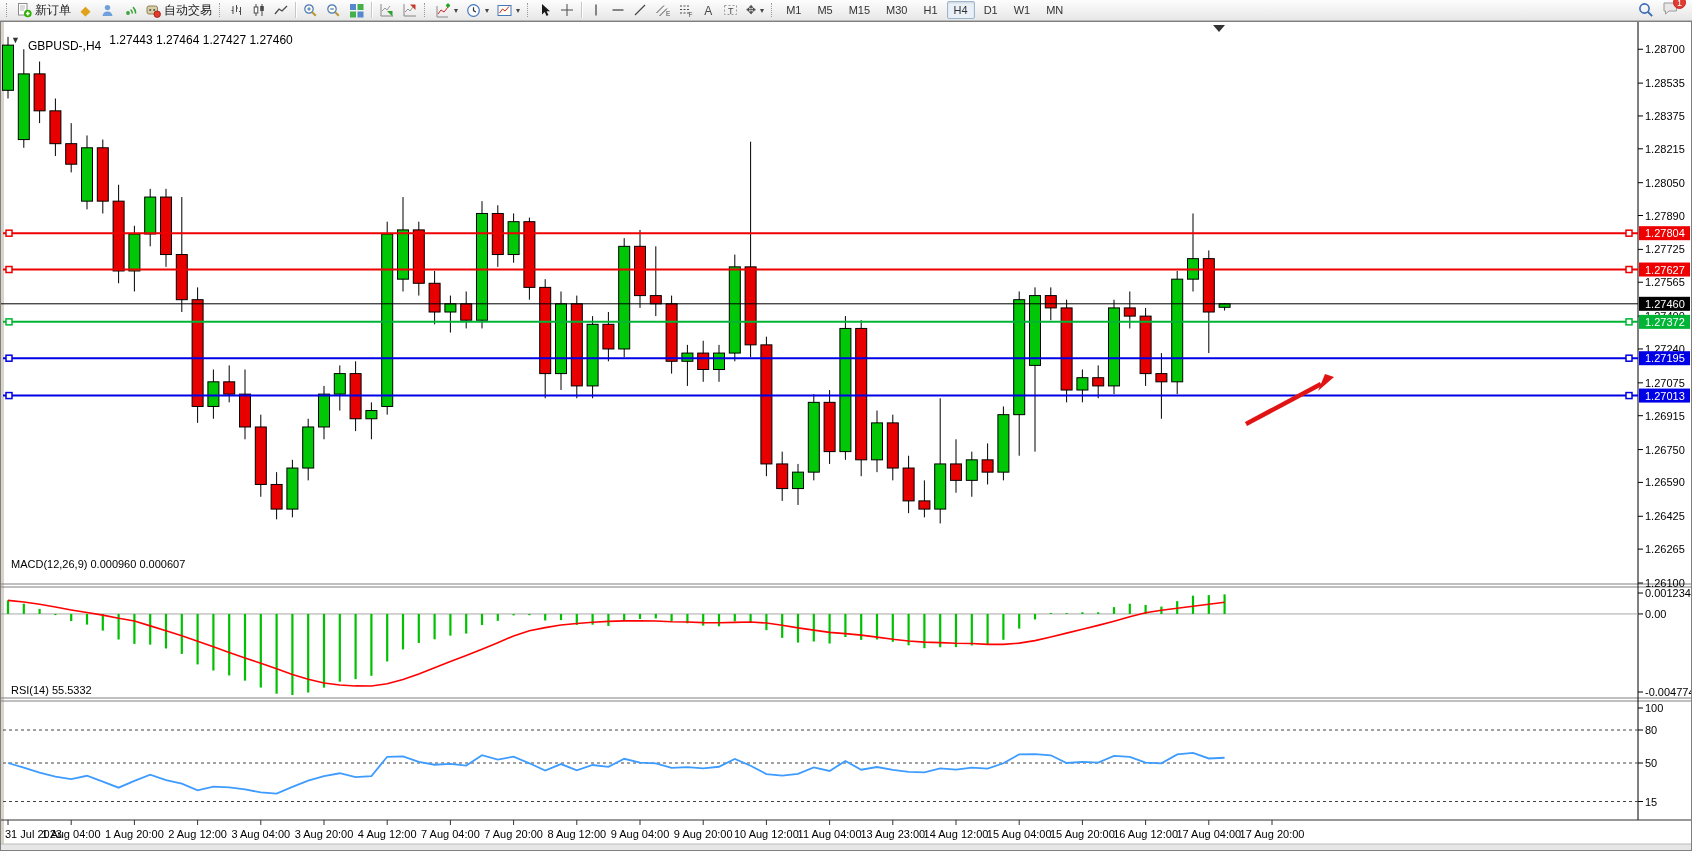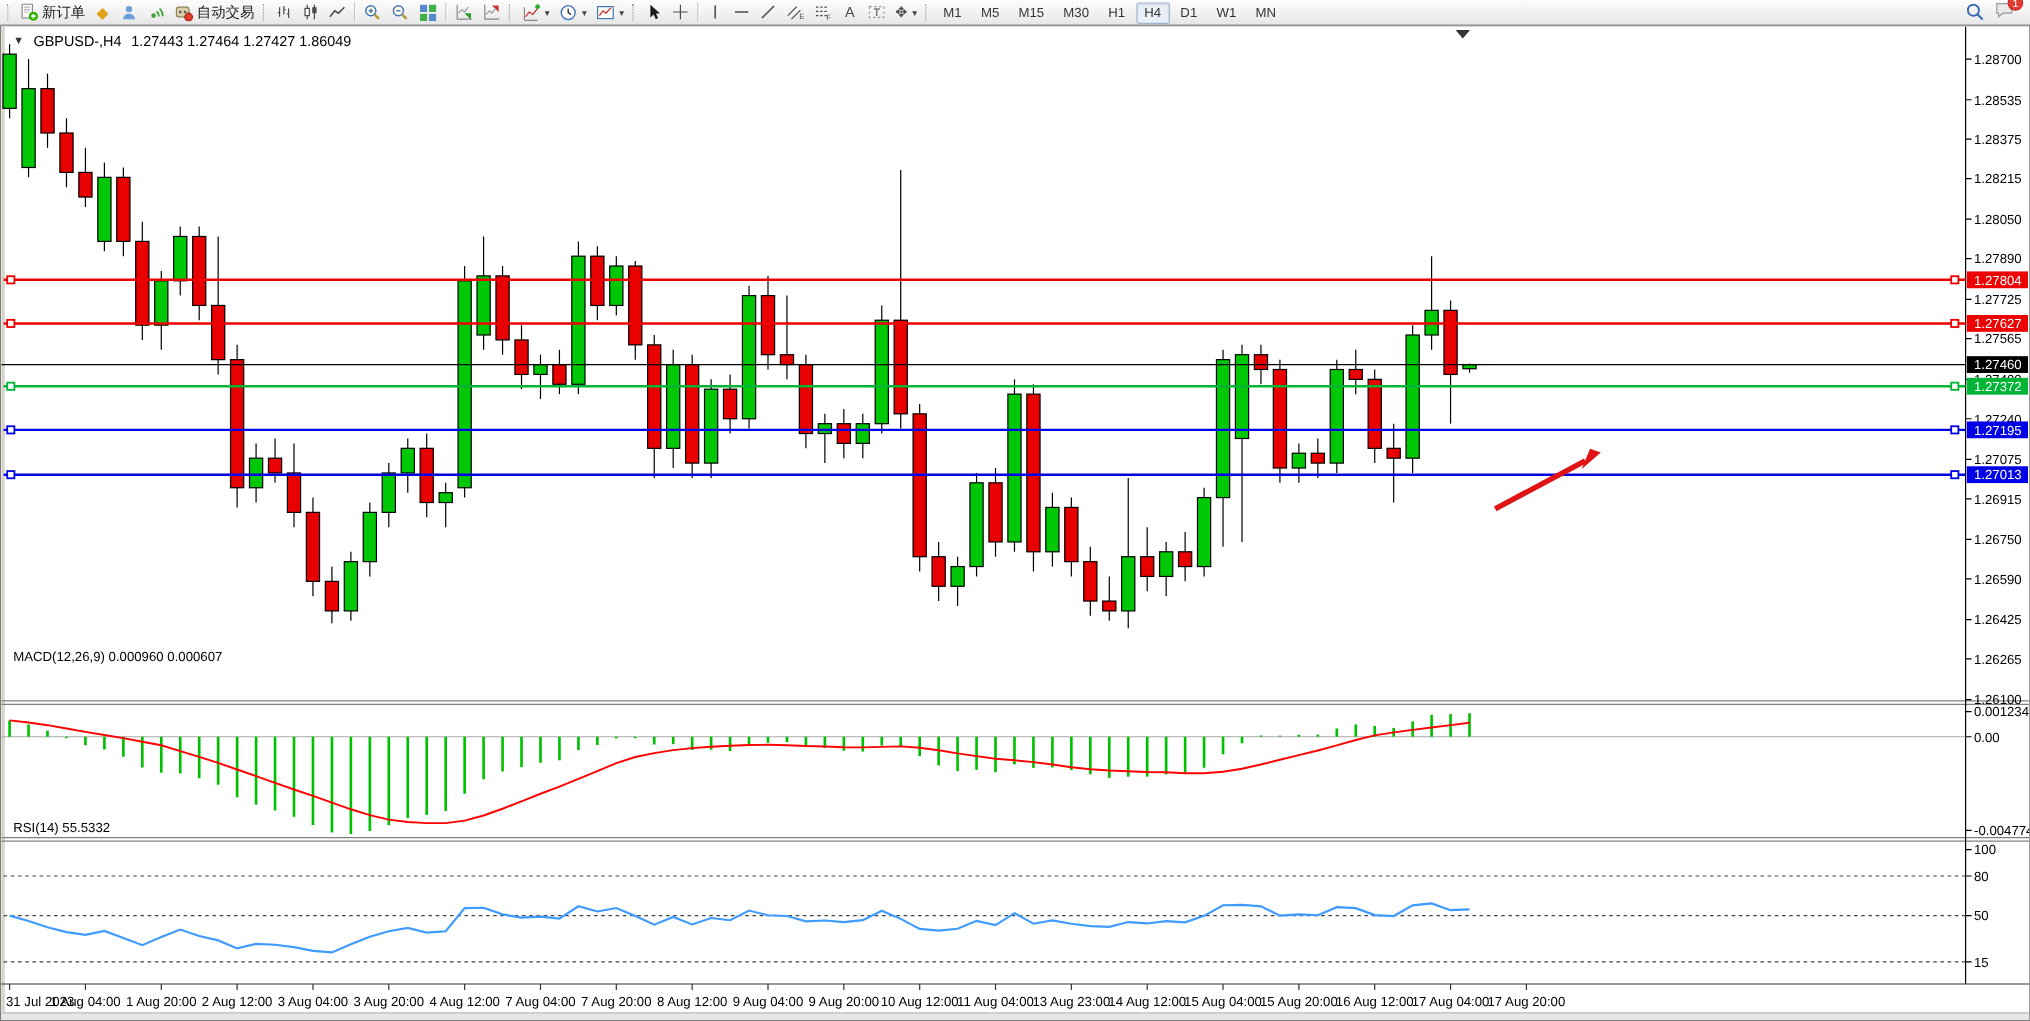--- a/index.html
+++ b/index.html
@@ -21,21 +21,21 @@
   .tbright{margin-left:auto;display:flex;align-items:center;gap:8px;padding-right:10px;}
   .chatwrap{position:relative;}
   .badge{position:absolute;top:-5px;right:-7px;min-width:13px;height:13px;border-radius:7px;background:#E03C31;
          color:#fff;font-size:9px;line-height:13px;text-align:center;padding:0 2px;border:1px solid #C22;}
   
   .chart-window{position:absolute;left:0;top:21px;width:1692px;height:830px;background:#FFF;
                 border:1px solid #7F7F7F;}
   .chart-title{position:absolute;left:10px;top:5px;z-index:5;font-size:12px;color:#000;display:flex;gap:8px;align-items:center;}
   .chart-title .tri{font-size:9px;color:#333;}
   .ind-label{position:absolute;left:10px;z-index:5;font-size:11px;color:#000;}
-  #macd-label{top:520px;}
+  #macd-label{top:536px;}
   #rsi-label{top:662px;}
   svg text{font-family:"Liberation Sans",sans-serif;}
 </style>
 </head>
 <body>
 
 <div class="app">
 
   <div class="toolbar">
     <div class="grip"></div>
@@ -238,22 +238,22 @@
             <path d="M2 2h12.5v8H7l-3.5 3v-3H2z" fill="#E8E8E8" stroke="#9A9A9A"></path>
           </svg>
         <span class="badge">1</span>
       </span>
     </div>
   </div>
 
   <div class="chart-window">
     <div class="chart-title">
       <span class="tri">▼</span>
-      <span style="font-weight:bold;font-weight:normal;">GBPUSD-,H4</span>
-      <span>1.27443 1.27464 1.27427 1.86049</span>
+      <span style="font-weight:bold;font-weight:normal;margin-top:12px;">GBPUSD-,H4</span>
+      <span>1.27443 1.27464 1.27427 1.27460</span>
     </div>
     <div class="ind-label" id="macd-label">MACD(12,26,9) 0.000960 0.000607</div>
     <div class="ind-label" id="rsi-label">RSI(14) 55.5332</div>
     <svg id="chart-canvas" width="1690" height="828">
         <rect x="0" y="0" width="1690" height="828" fill="#FFFFFF"></rect>
         <rect x="0" y="0" width="3" height="828" fill="#D8D4CC"></rect>
         <line x1="0" y1="562" x2="1690" y2="562" stroke="#808080" stroke-width="1"></line>
         <line x1="0" y1="565" x2="1690" y2="565" stroke="#808080" stroke-width="1"></line>
         <line x1="0" y1="676" x2="1690" y2="676" stroke="#808080" stroke-width="1"></line>
         <line x1="0" y1="679" x2="1690" y2="679" stroke="#808080" stroke-width="1"></line>

